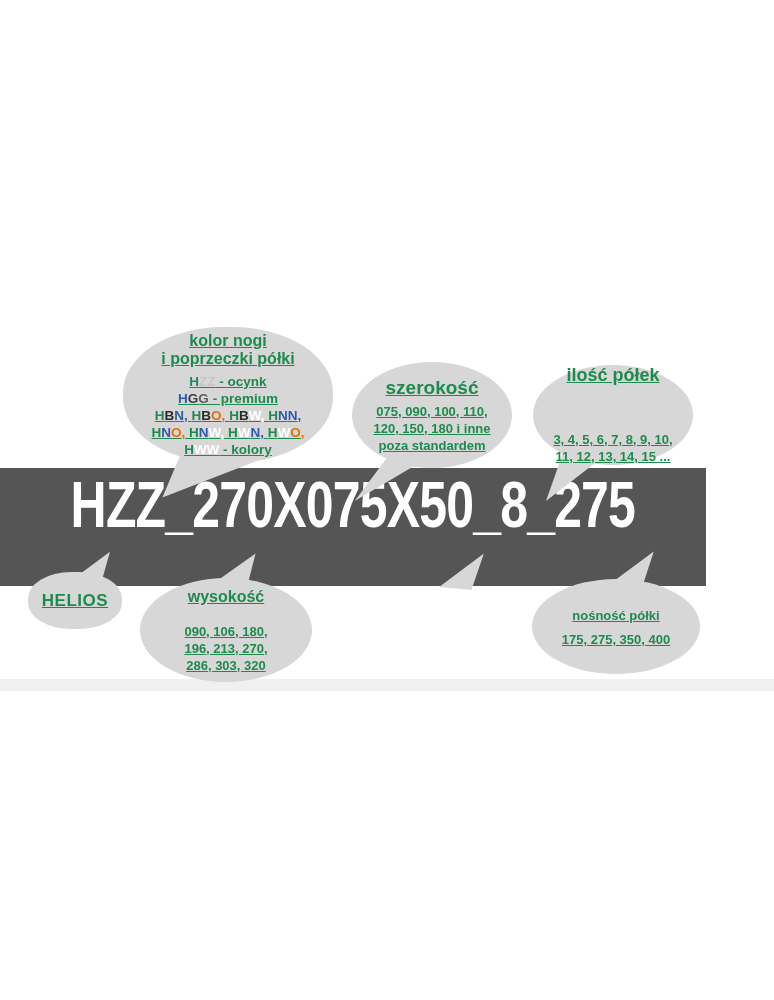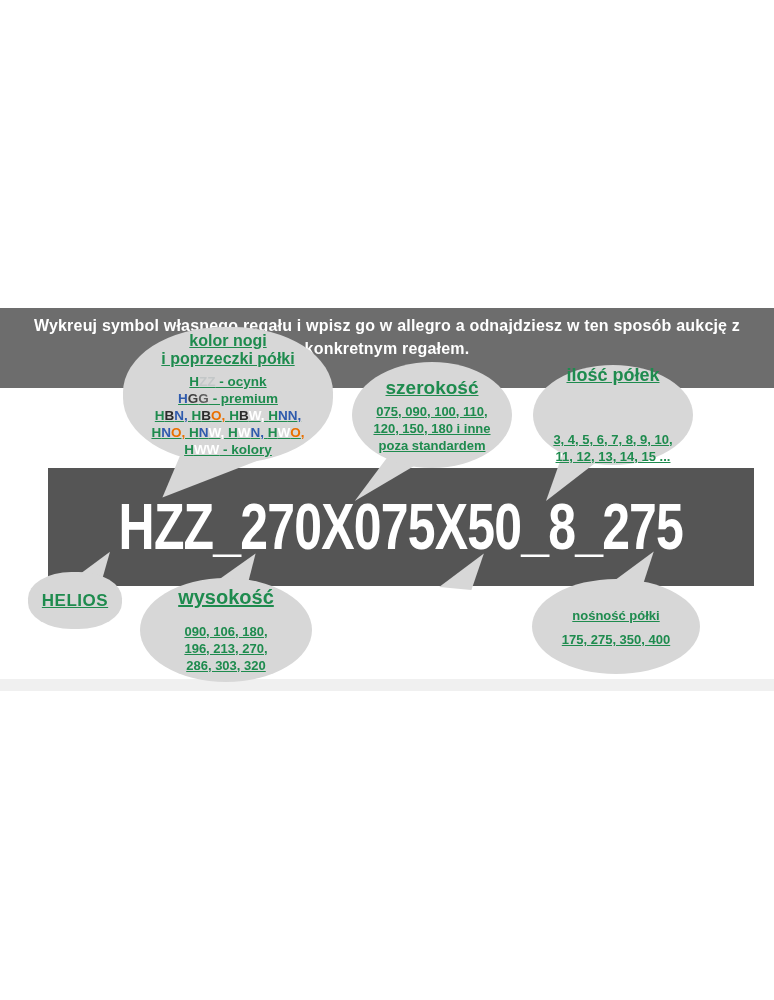--- a/index.html
+++ b/index.html
@@ -3,21 +3,21 @@
 <meta charset="utf-8">
 <style>
   html,body{margin:0;padding:0;background:#fff;}
   #stage{position:relative;width:774px;height:1000px;background:#fff;overflow:hidden;
          font-family:"Liberation Sans",sans-serif;font-weight:700;}
   
   .banner{position:absolute;left:0;top:308px;width:774px;height:80px;background:var(--banner_bg);
           z-index:1;text-align:center;color:var(--banner_fg);font-size:16px;line-height:23px;
           padding-top:6px;box-sizing:border-box;letter-spacing:.2px;}
   .codeband{position:absolute;left:0;top:468px;width:706px;height:118px;background:var(--band_bg);
-            z-index:1;display:flex;align-items:center;justify-content:center;margin-left:48px;}
+            z-index:1;display:flex;justify-content:center;}
   .codeband .code{color:var(--code_fg);font-size:64px;font-weight:700;letter-spacing:-1px;
                   transform:scaleX(.78);transform-origin:50% 50%;white-space:nowrap;}
   .faintband{position:absolute;left:0;top:679px;width:774px;height:12px;background:var(--faint_bg);z-index:0;}
   
   .bubble{position:absolute;background:var(--bubble);border-radius:50%;z-index:3;
           display:flex;flex-direction:column;align-items:center;justify-content:center;
           text-align:center;color:var(--green);box-sizing:border-box;text-decoration:underline;}
   .tail{position:absolute;background:var(--bubble);z-index:2;}
   .btitle{color:var(--green);}
   .bline{color:var(--green);font-size:13px;line-height:17px;white-space:nowrap;}
@@ -25,43 +25,39 @@
   
   #bub-kolor{left:123px;top:327px;width:210px;height:136px;border-radius:48%;}
   #bub-kolor .btitle{font-size:16px;line-height:18px;}
   #bub-kolor .tokens{margin-top:5px;}
   #bub-szer{left:352px;top:362px;width:160px;height:106px;}
   #bub-szer .btitle{font-size:19px;line-height:21px;margin-bottom:5px;}
   #bub-ilosc{left:533px;top:365px;width:160px;height:100px;justify-content:space-between;}
   #bub-ilosc .btitle{font-size:18px;line-height:20px;margin-bottom:6px;}
   #bub-helios{left:28px;top:572px;width:94px;height:57px;border-radius:46%;font-size:17px;letter-spacing:.5px;}
   #bub-wys{left:140px;top:578px;width:172px;height:104px;}
-  #bub-wys .btitle{font-size:20px;line-height:22px;margin-bottom:15px;}
+  #bub-wys .btitle{font-size:16px;line-height:22px;margin-bottom:15px;}
   #bub-gleb{left:370px;top:581px;width:142px;height:101px;}
   #bub-gleb .btitle{font-size:19px;line-height:21px;margin-bottom:4px;}
   #bub-nos{left:532px;top:579px;width:168px;height:95px;}
   #bub-nos .btitle{font-size:13px;line-height:21px;margin-bottom:5px;}
   
   #tail-kolor{left:160px;top:452px;width:120px;height:48px;clip-path:polygon(18% 0,100% 0,2% 95%);}
   #tail-szer{left:350px;top:450px;width:95px;height:53px;clip-path:polygon(45% 0,96% 0,5% 96%);}
   #tail-ilosc{left:540px;top:450px;width:75px;height:53px;clip-path:polygon(32% 0,96% 0,8% 96%);}
   #tail-helios{left:65px;top:550px;width:50px;height:37px;clip-path:polygon(90% 5%,5% 90%,70% 100%);}
   #tail-wys{left:205px;top:552px;width:55px;height:38px;clip-path:polygon(92% 4%,8% 90%,75% 100%);}
   #tail-gleb{left:435px;top:552px;width:52px;height:38px;clip-path:polygon(94% 4%,8% 92%,70% 100%);}
   #tail-nos{left:603px;top:550px;width:54px;height:38px;clip-path:polygon(94% 4%,10% 92%,72% 100%);}
 </style>
 </head>
 <body>
 
 <div id="stage">
 
-  <div class="banner">
-    <div>Wykreuj symbol własnego regału i wpisz go w allegro a odnajdziesz w ten sposób aukcję z</div>
-    <div>konkretnym regałem.</div>
-  </div>
 
   <div class="codeband">
     <div class="code">HZZ_270X075X50_8_275</div>
   </div>
 
   <div class="faintband"></div>
 
   <div class="tail" id="tail-kolor"></div>
   <div class="tail" id="tail-szer"></div>
   <div class="tail" id="tail-ilosc"></div>

